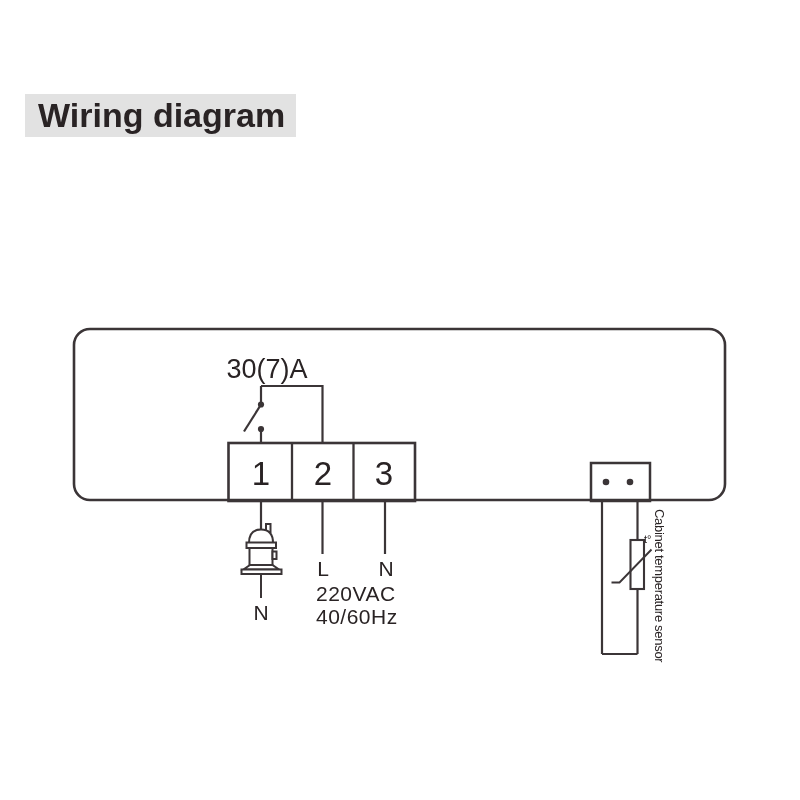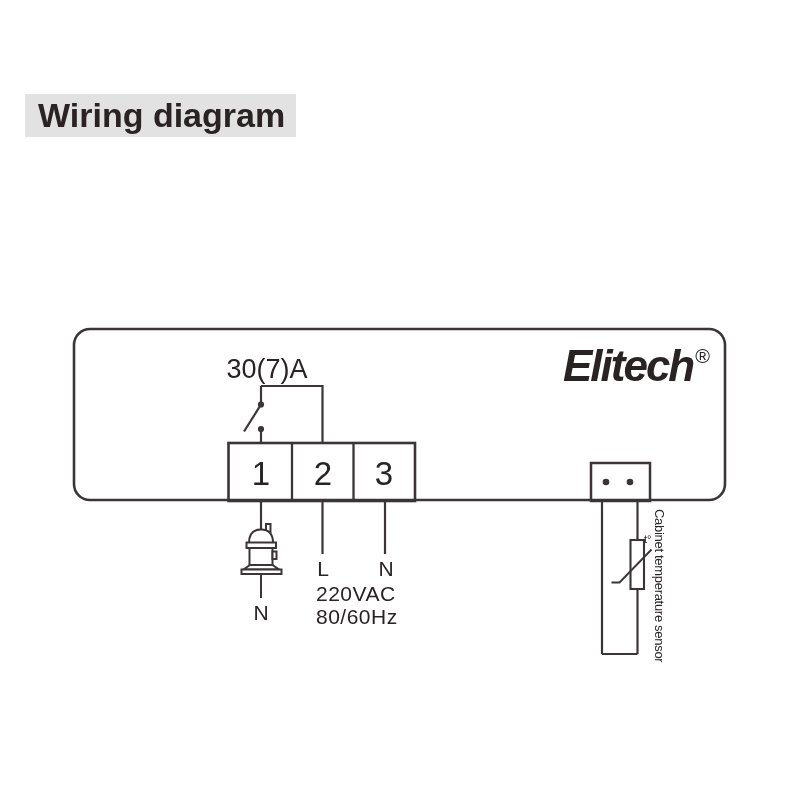--- a/index.html
+++ b/index.html
@@ -106,32 +106,29 @@
 
     <g stroke-width="2.2">
       <path class="stroke" d="M602,468 V621"></path>
       <path class="stroke" d="M637.5,468 V621"></path>
       <path class="stroke" d="M602,621 H637.5"></path>
       <rect class="white" x="630.5" y="507" width="13.5" height="49" stroke-width="2.1"></rect>
       <path class="stroke" d="M611.5,549.5 H619.5 L651.5,516.5" stroke-width="1.9"></path>
     </g>
   </svg>
 
-  <div class="logo">
-    <span>Elitech</span><sup>®</sup>
-  </div>
 
   <div class="lbl rating centered">30(7)A</div>
 
   <div class="lbl term t1 centered">1</div>
   <div class="lbl term t2 centered">2</div>
   <div class="lbl term t3 centered">3</div>
 
   <div class="lbl comp-n centered">N</div>
   <div class="lbl live centered">L</div>
   <div class="lbl neutral centered">N</div>
   <div class="lbl voltage">220VAC</div>
-  <div class="lbl freq">80/60Hz</div>
+  <div class="lbl freq">40/60Hz</div>
 
   <div class="lbl tdeg">t°</div>
   <div class="lbl sensor-name">Cabinet temperature sensor</div>
 
 </div>
 
 </body></html>

